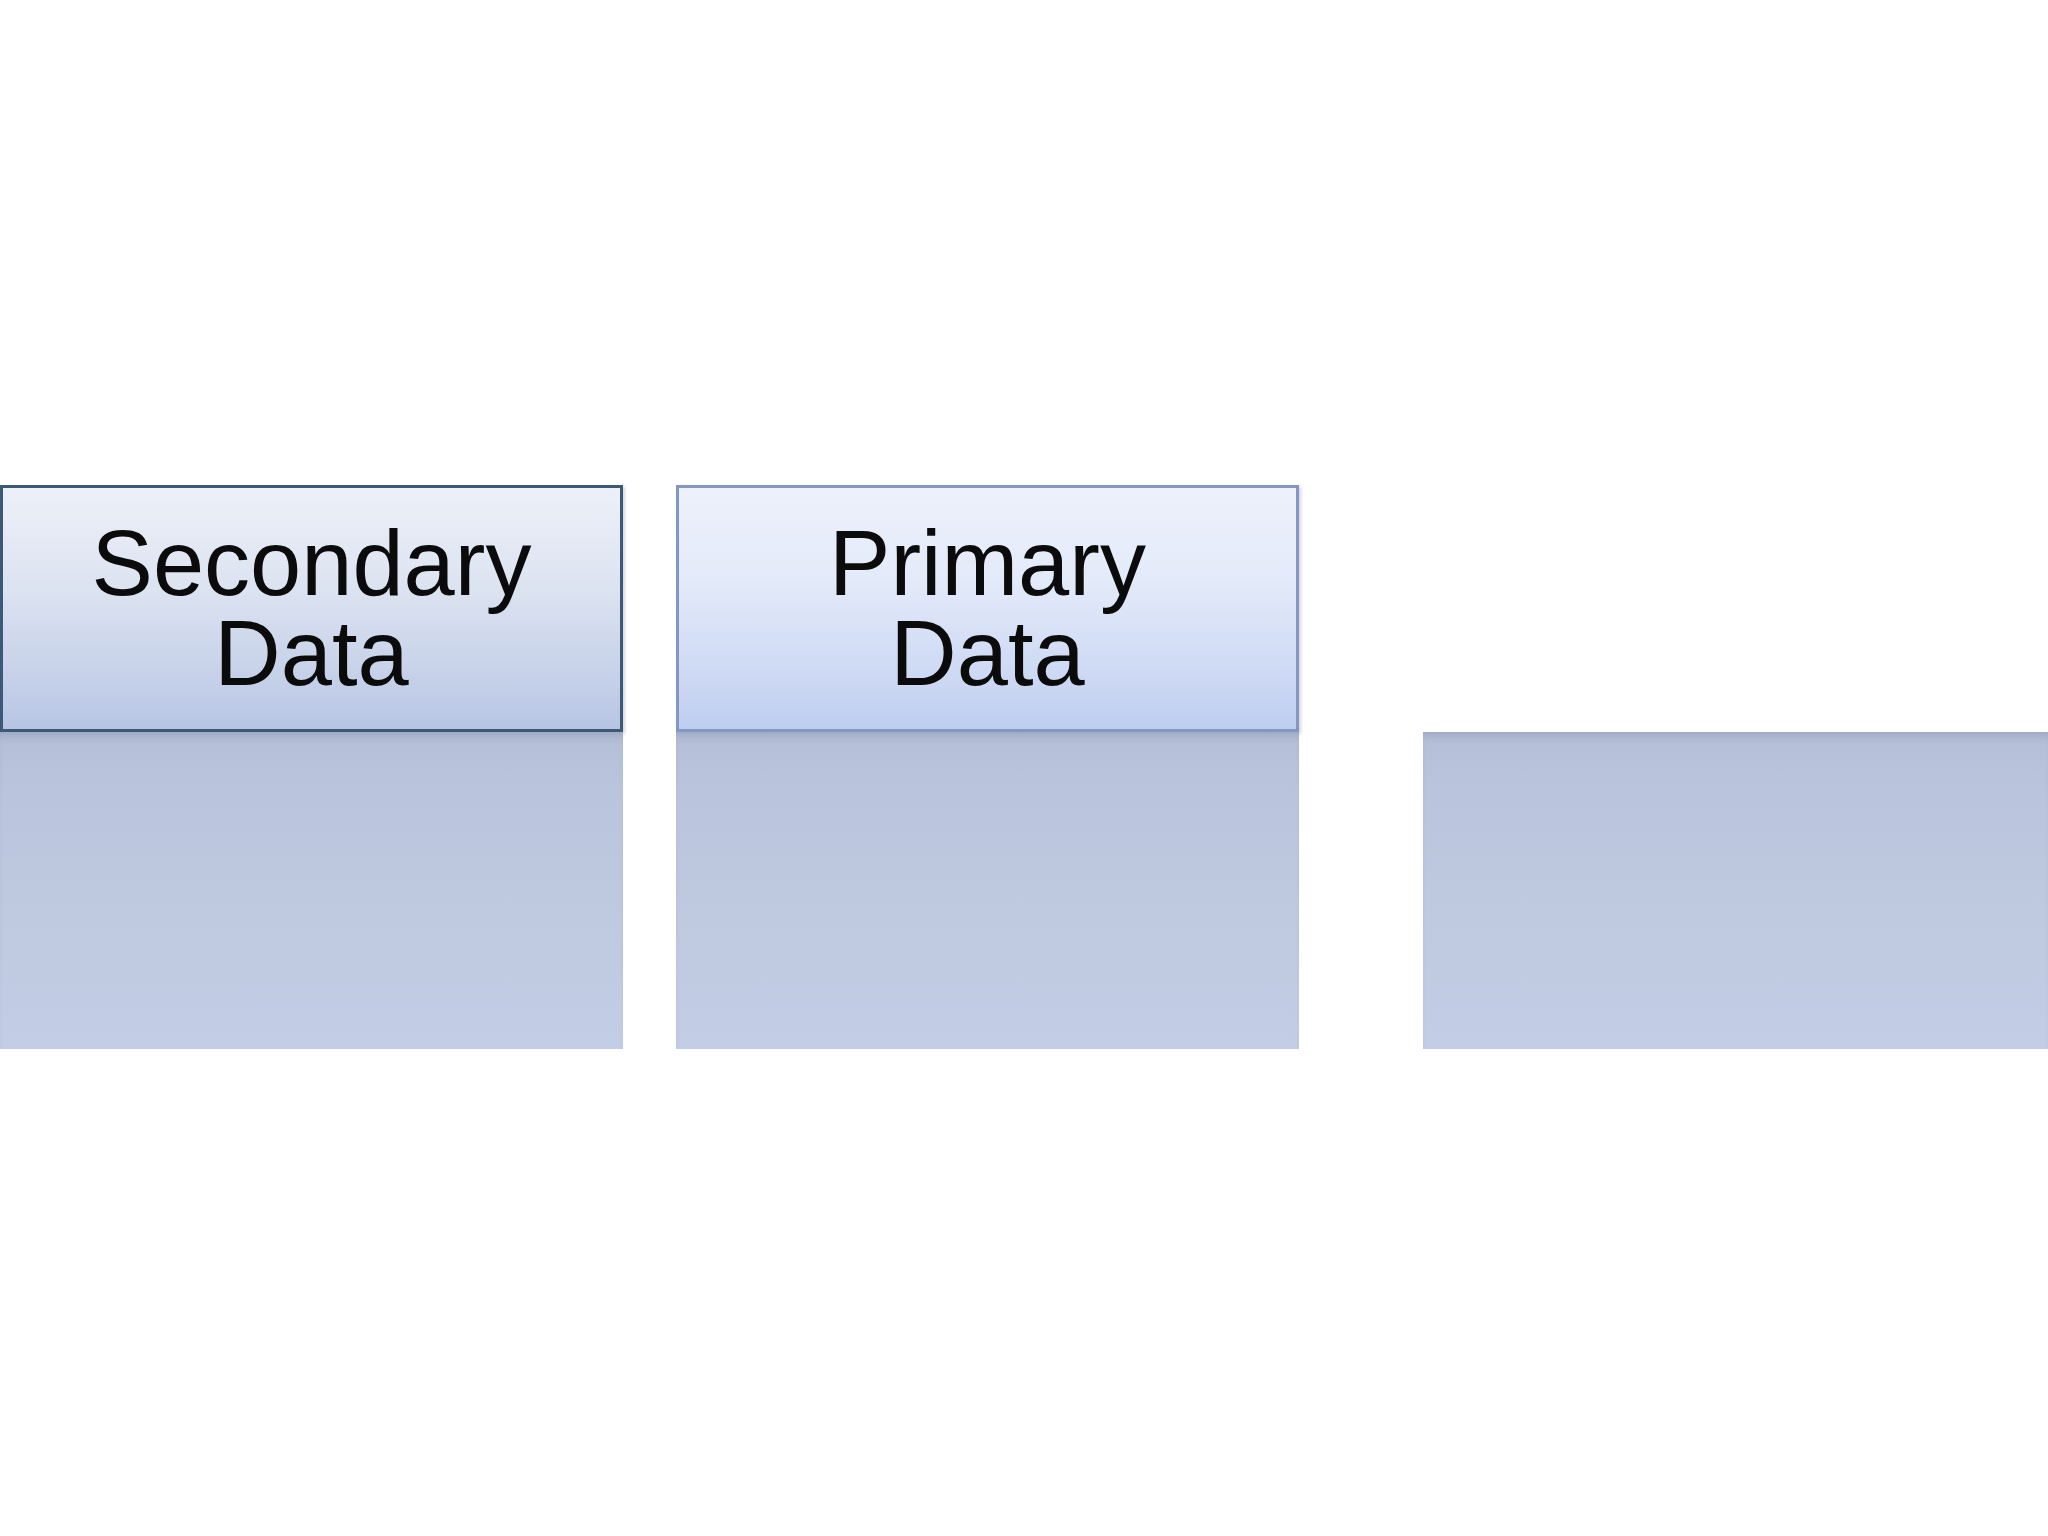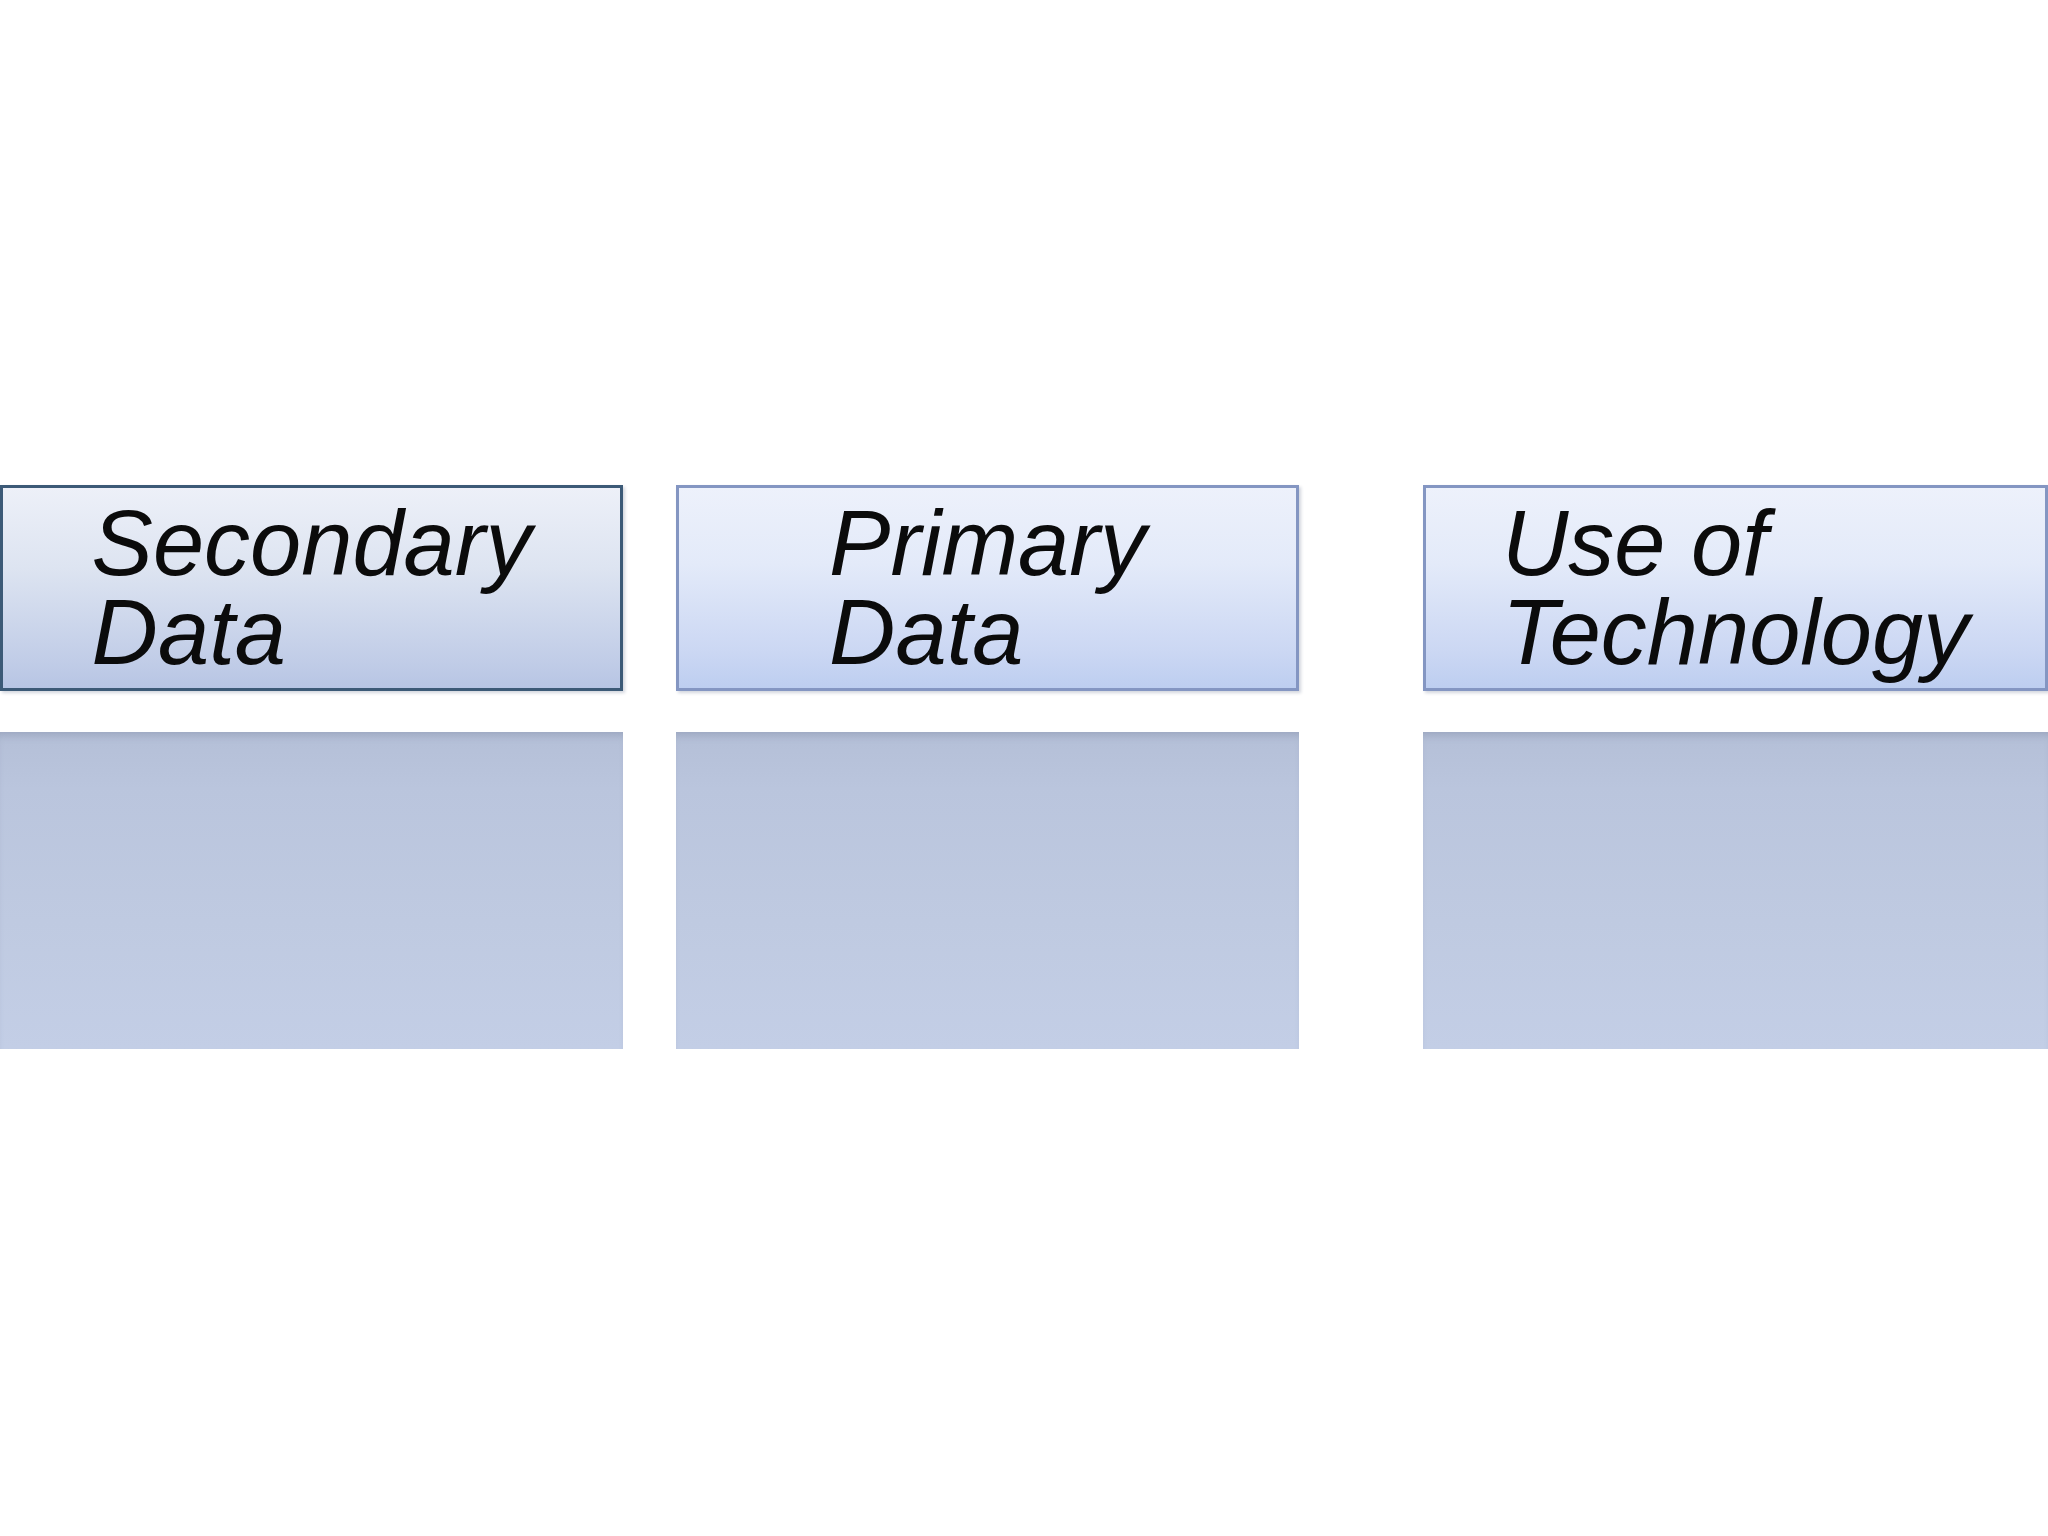--- a/index.html
+++ b/index.html
@@ -23,30 +23,29 @@
   }
   .col-1 { left: 0px; }
   .col-2 { left: 676px; }
   .col-3 { left: 1423px; width: 625px; }
 
   .box-header {
     position: absolute;
     top: 0;
     left: 0;
     right: 0;
-    height: 206px;
+    height: 247px;
     box-sizing: border-box;
     border: 3px solid #8496C2;
     background: linear-gradient(180deg, #edf1fb 0%, #e3eaf9 38%, #cbd7f3 82%, #bdcef0 100%);
     box-shadow: 2px 2px 3px rgba(110,120,145,0.30);
     display: flex;
     align-items: center;
     justify-content: center;
-    text-align: left;
-    font-style: italic;
+    text-align: center;
   }
   .col-1 .box-header {
     border-color: #3C5A77;
     background: linear-gradient(180deg, #edf0f8 0%, #dde4f1 40%, #c0cce7 88%, #b7c5e4 100%);
   }
   .box-title {
     font-size: 92px;
     line-height: 0.97;
     color: #0b0b0b;
     white-space: pre-line;
@@ -77,20 +76,16 @@
 
   <div class="column col-2">
     <div class="box-header">
       <div class="box-title">Primary
 Data</div>
     </div>
     <div class="box-body"></div>
   </div>
 
   <div class="column col-3">
-    <div class="box-header">
-      <div class="box-title">Use of
-Technology</div>
-    </div>
     <div class="box-body"></div>
   </div>
 
 </div>
 
 </body></html>

